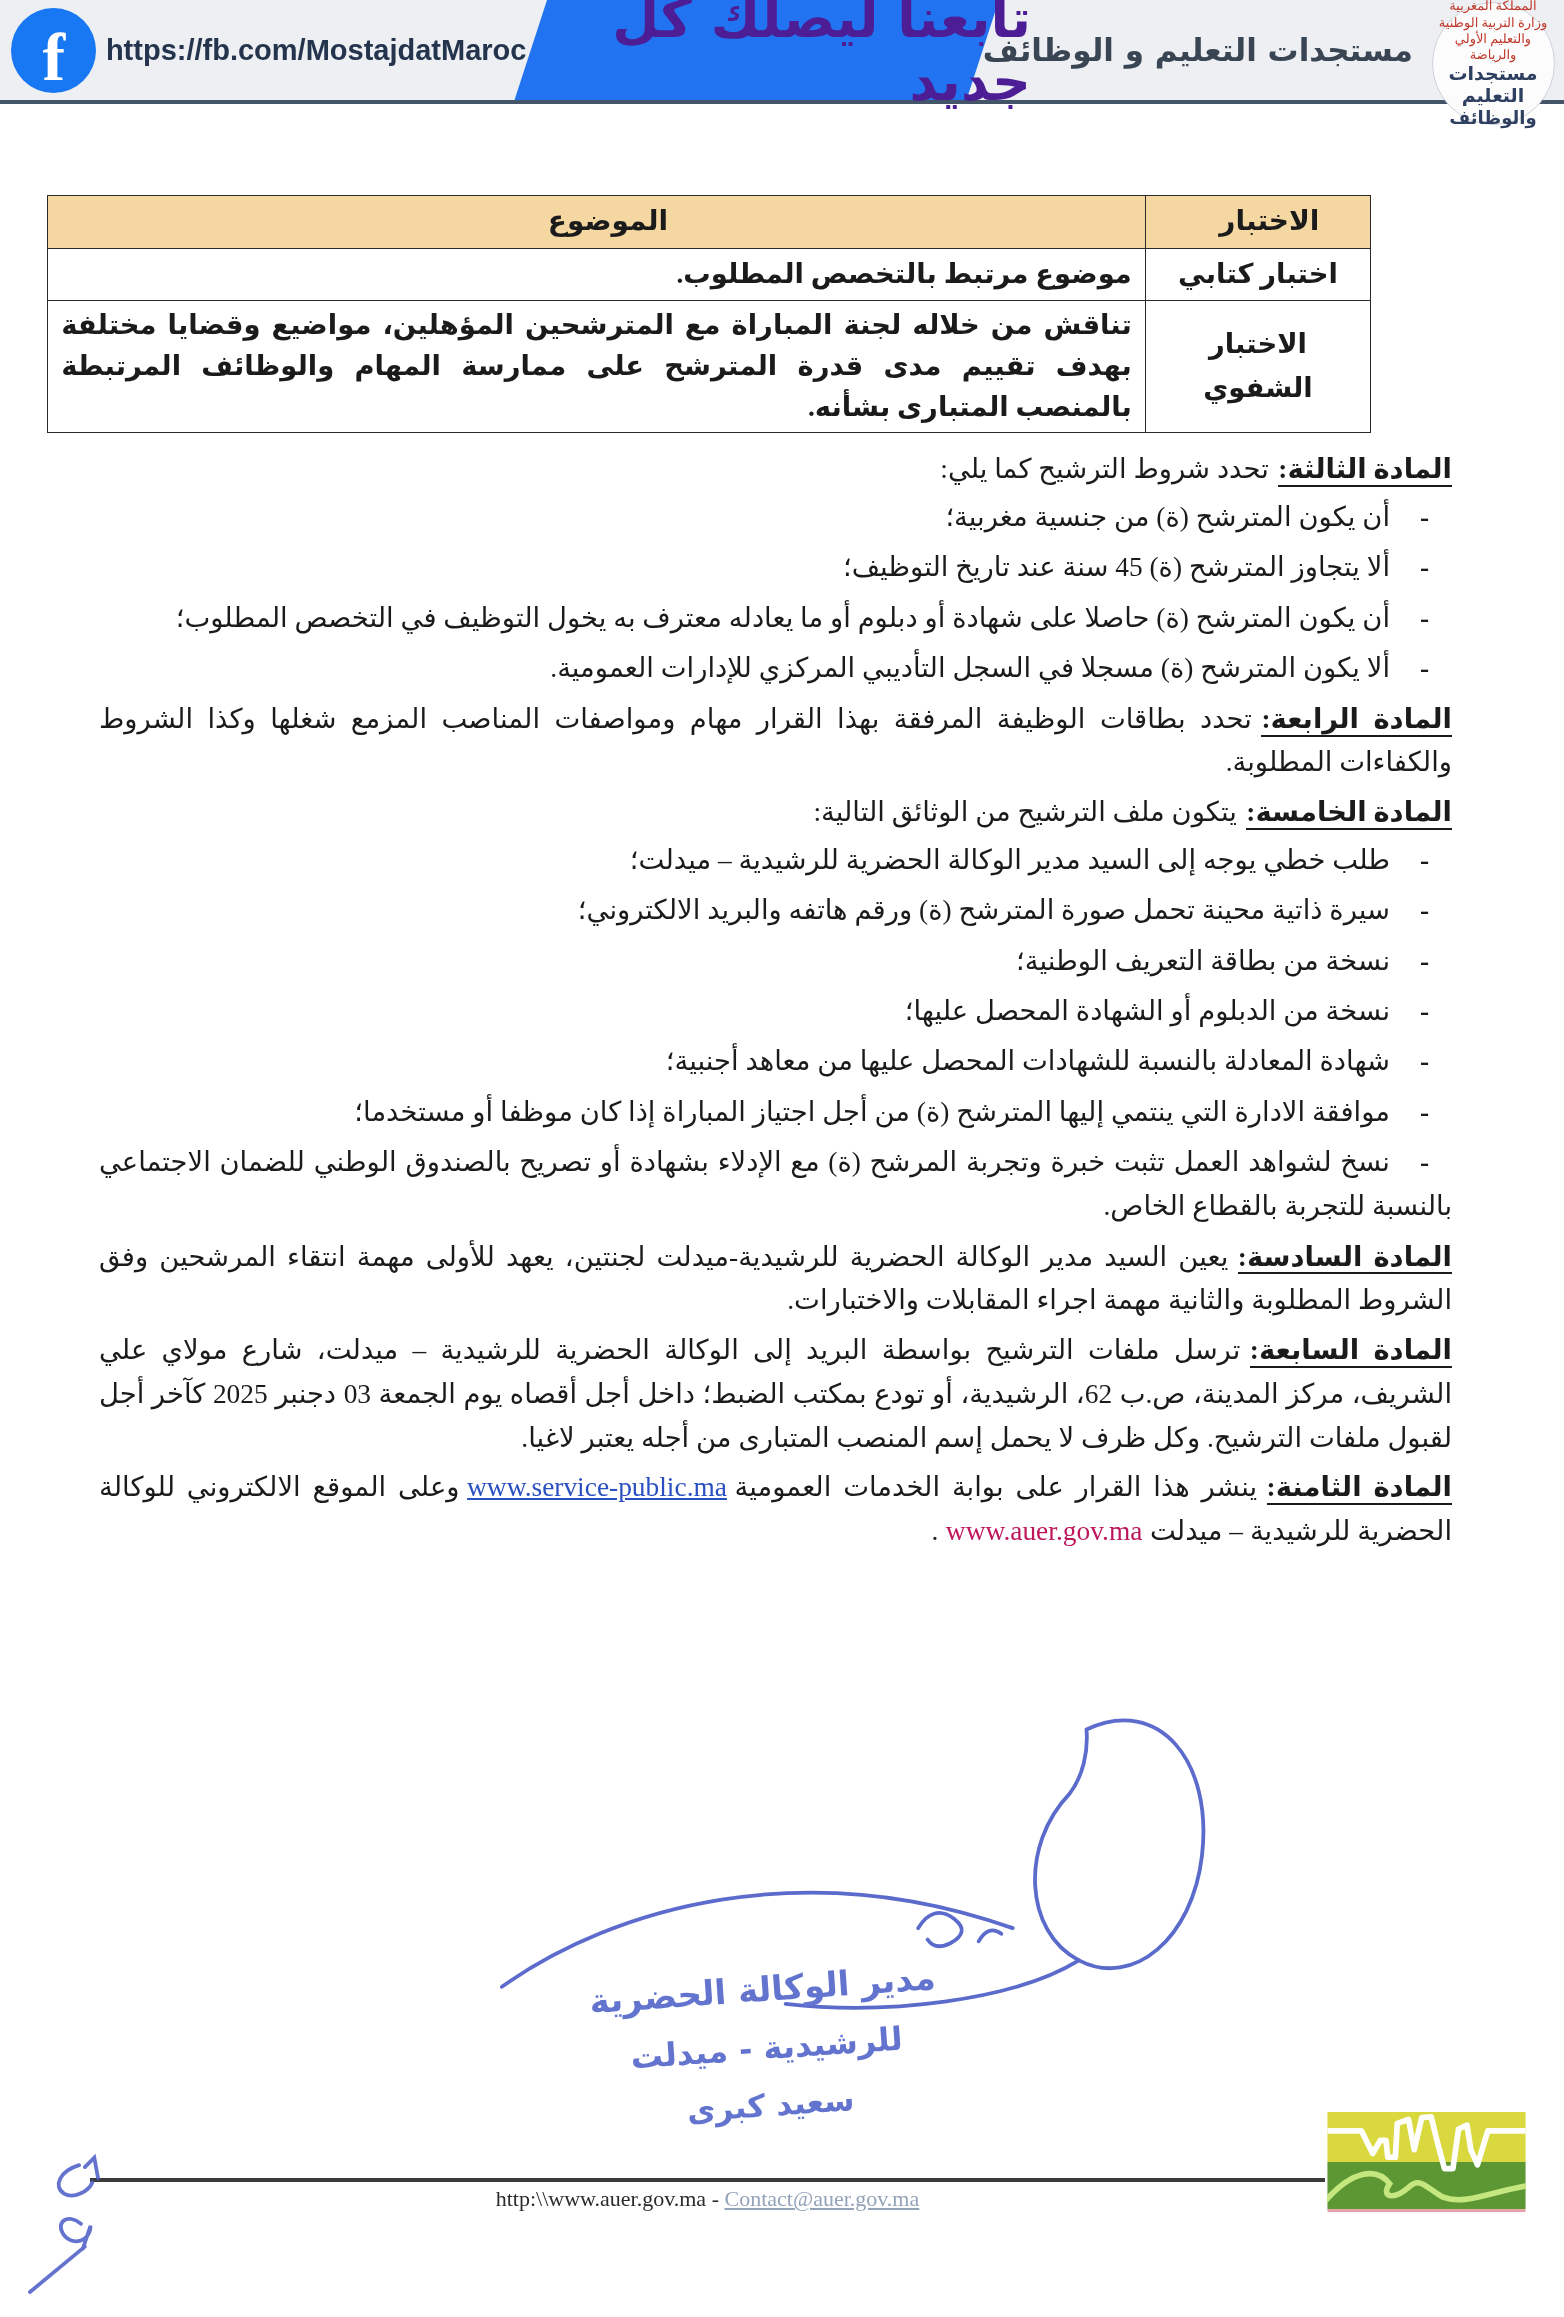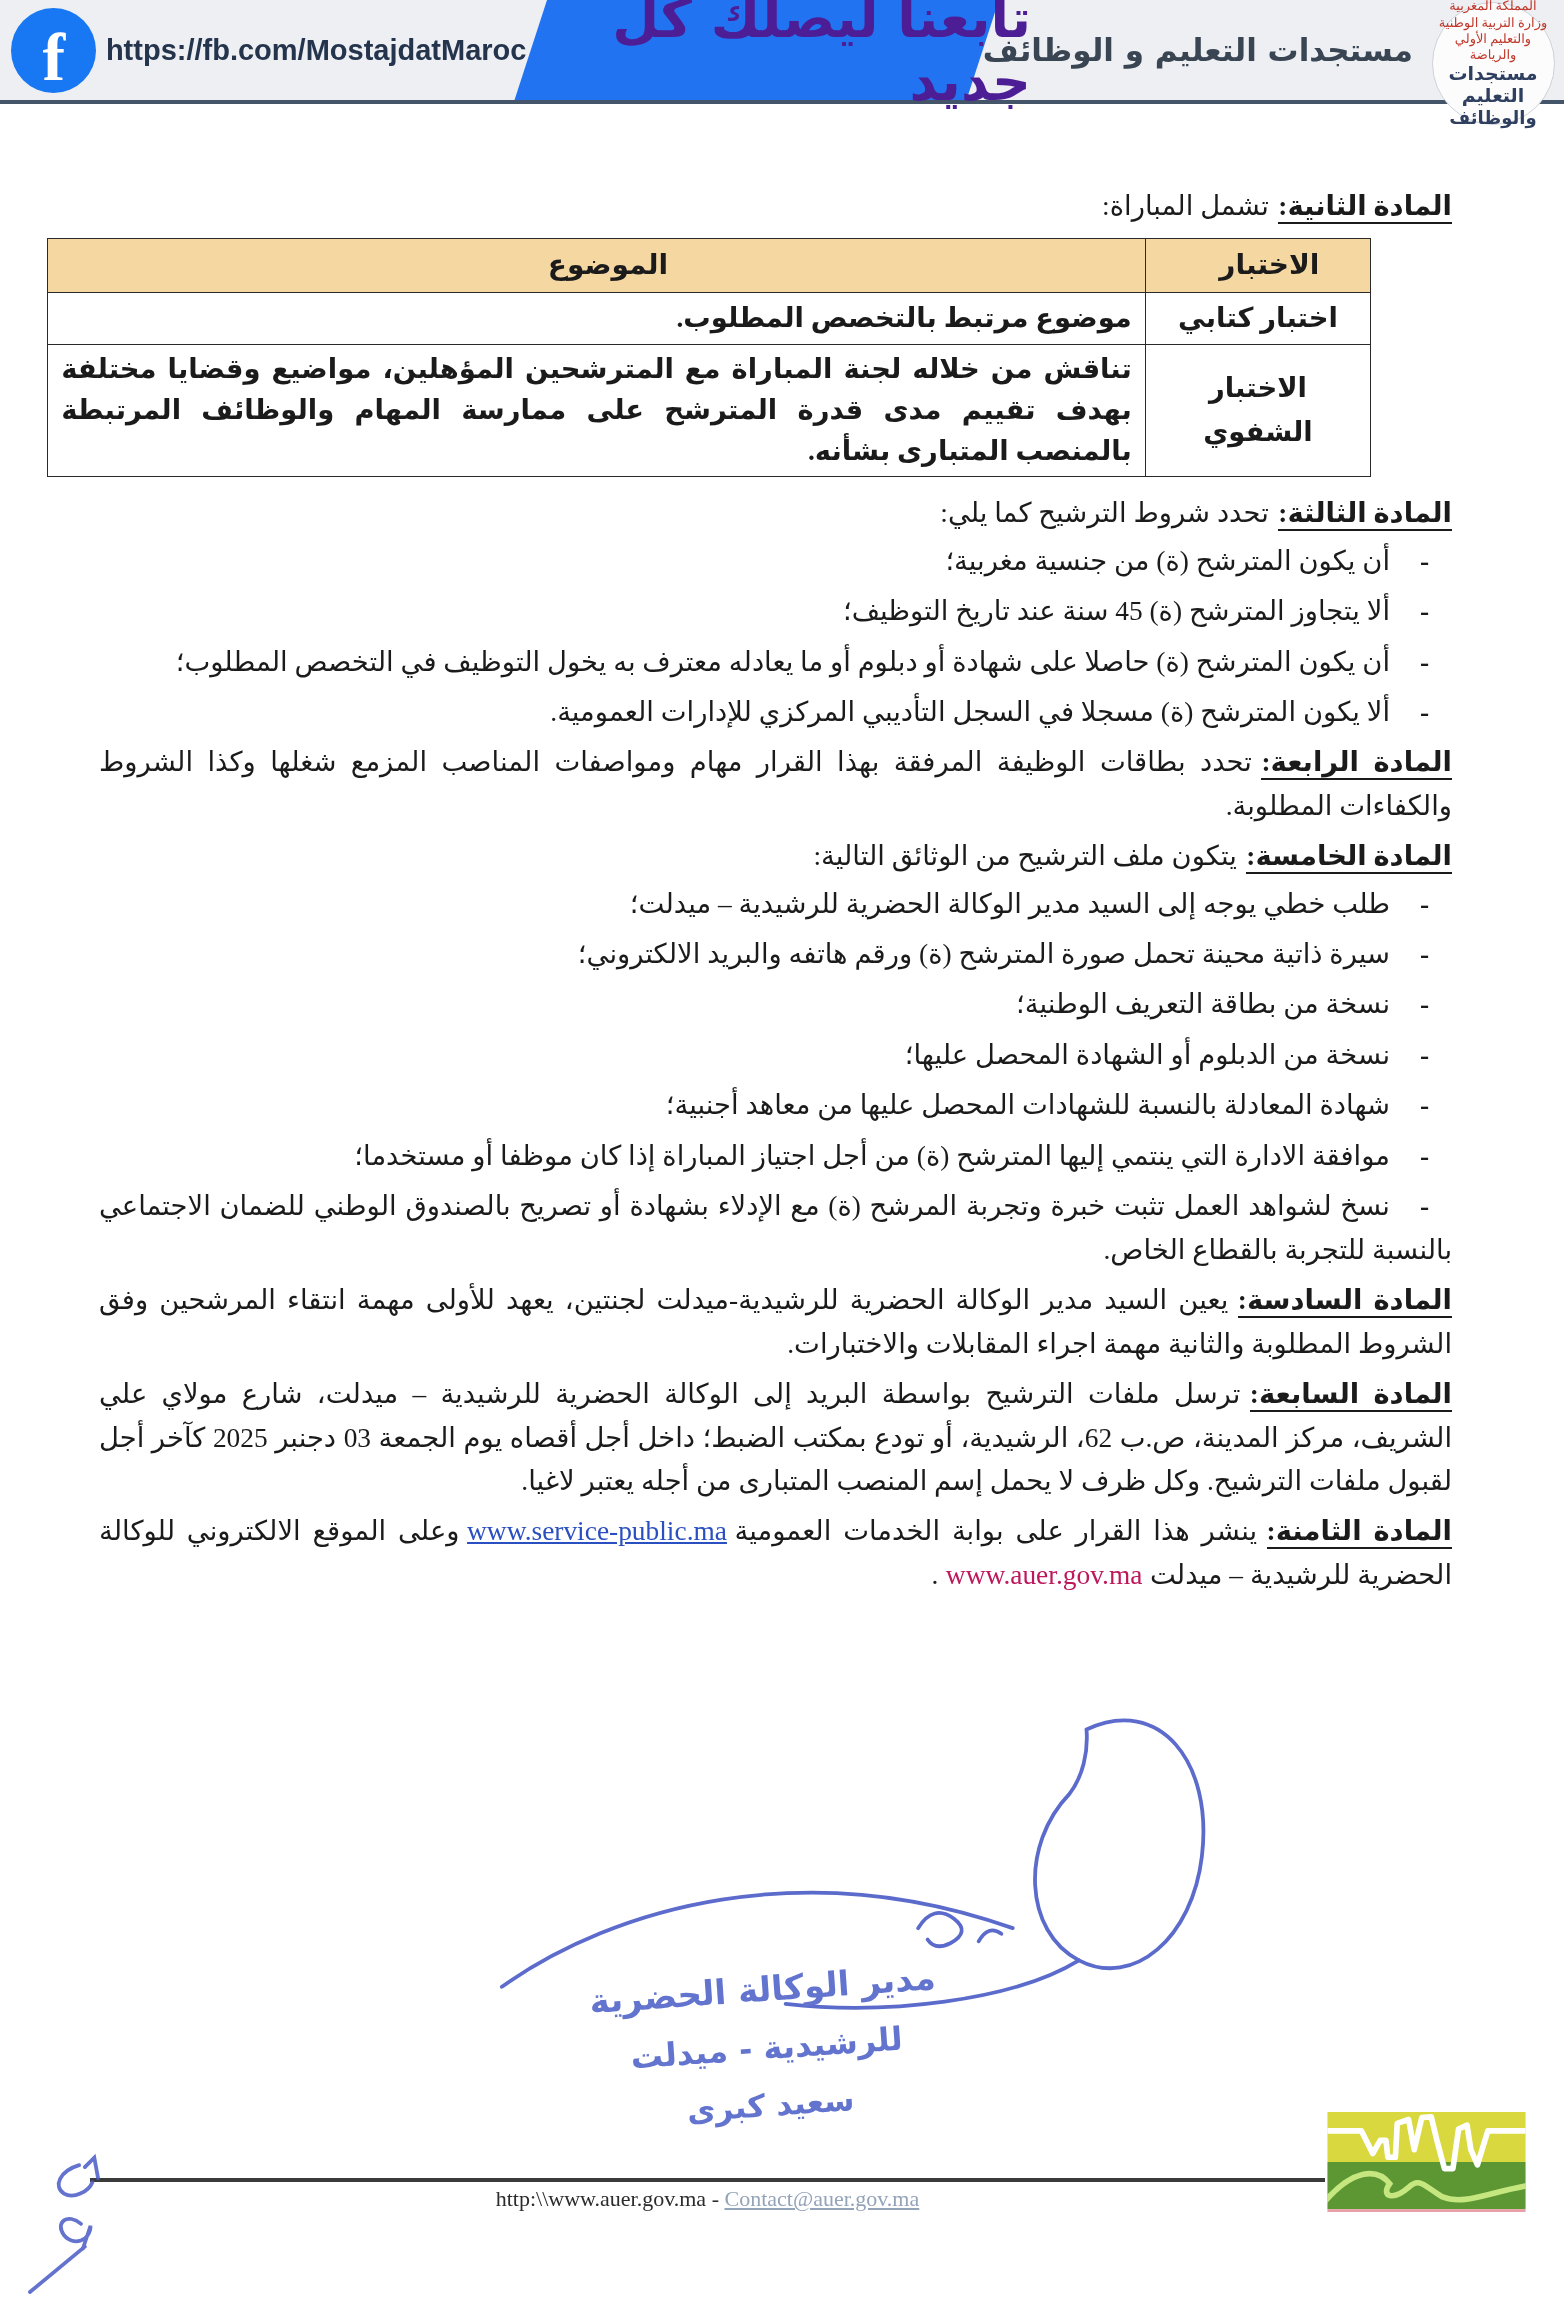--- a/index.html
+++ b/index.html
@@ -92,23 +92,20 @@
       <path d="M40 10 L32 13 L32 30 L40 27 Z" fill="#c0392b" opacity="0.85"></path>
     </svg>
     <div class="tiny-red">المملكة المغربية</div>
     <div class="tiny-red">وزارة التربية الوطنية والتعليم الأولي والرياضة</div>
     <div class="b1">مستجدات التعليم</div>
     <div class="b2">والوظائف</div>
   </div>
 
   <div class="doc">
 
-    <p class="intro">
-      <span class="art-label">المادة الثانية:</span><span>تشمل المباراة:</span>
-    </p>
 
     <table class="exam">
       <colgroup>
           <col style="width:225px">
           <col>
         </colgroup>
       <tbody>
           <tr>
         <th>الاختبار</th>
         <th>الموضوع</th>

